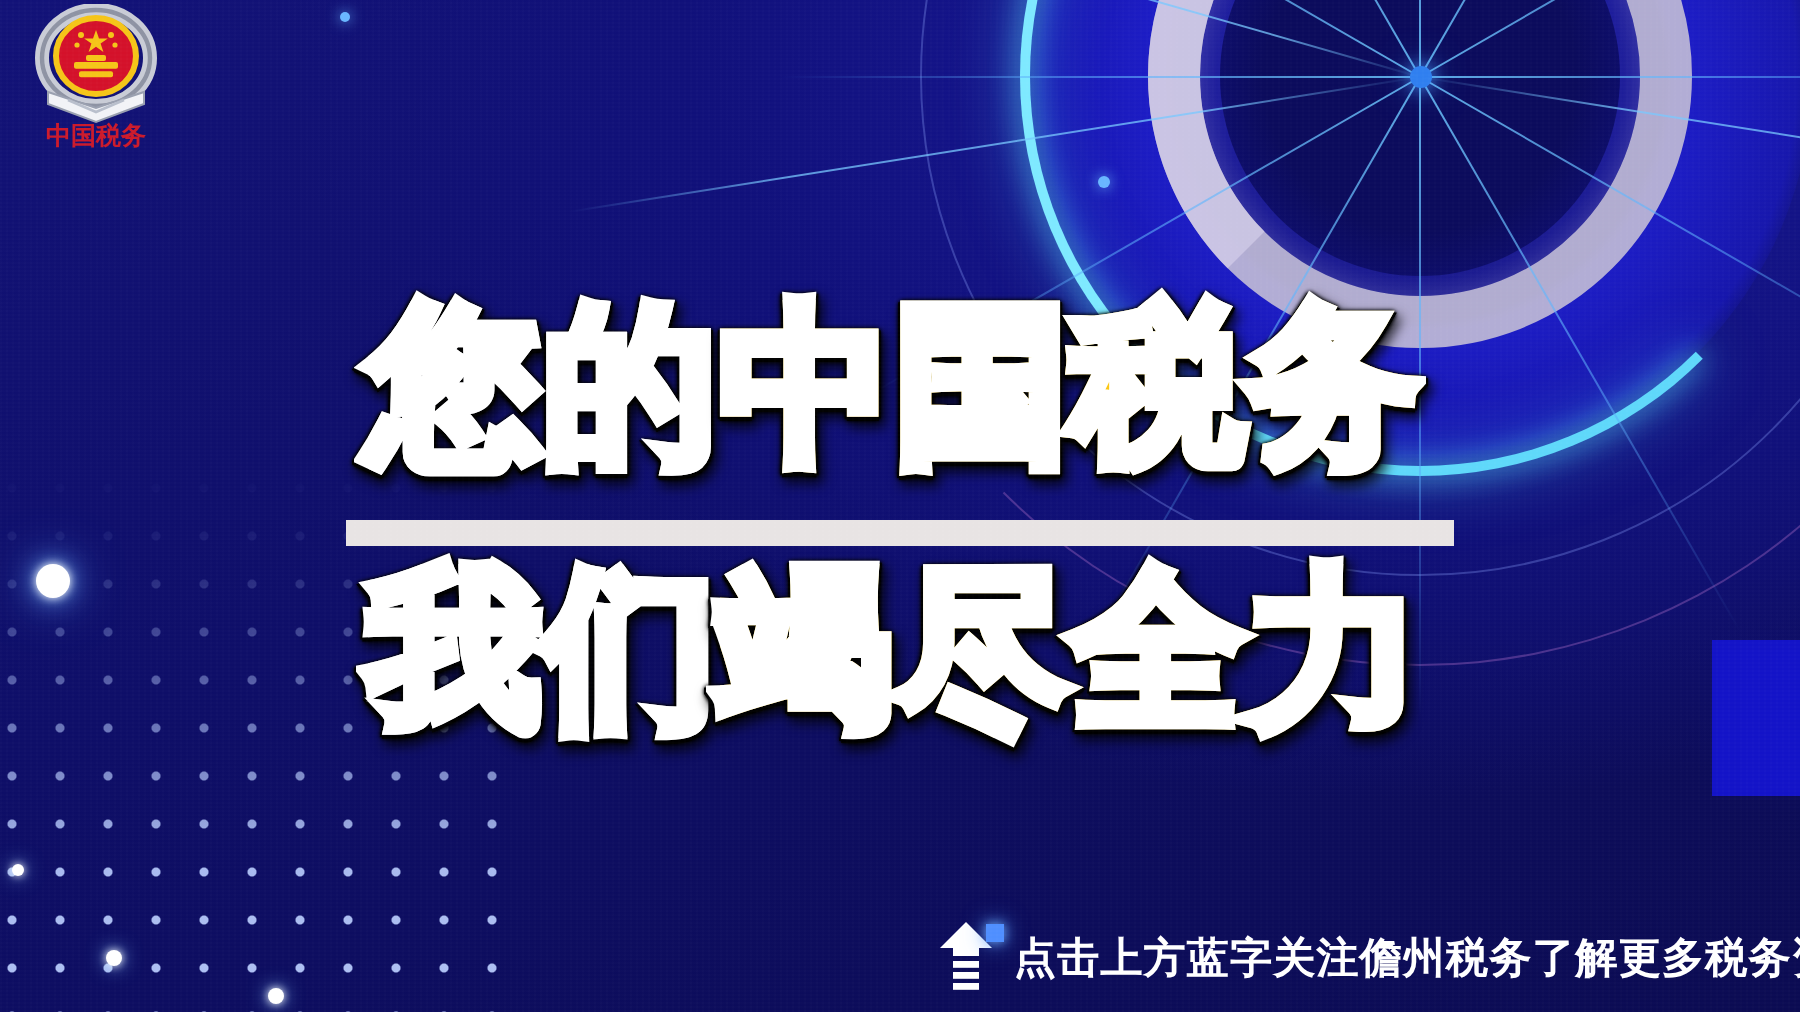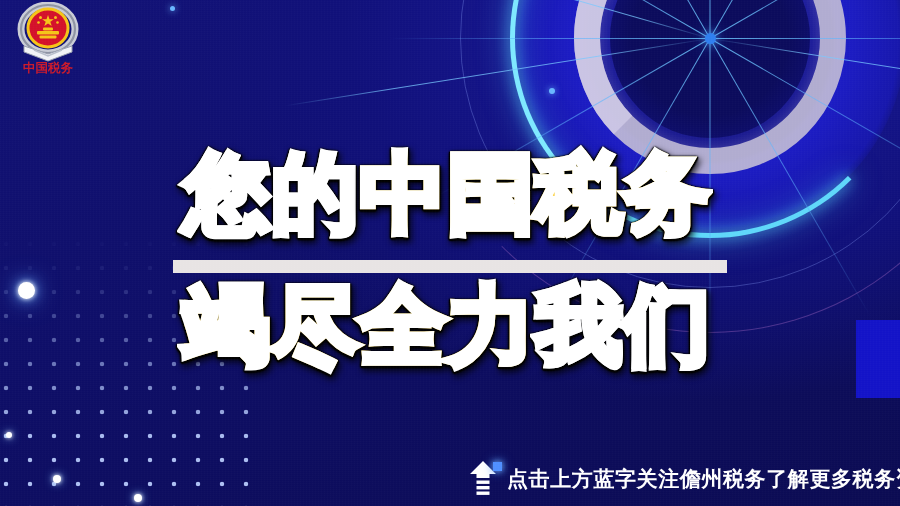--- a/index.html
+++ b/index.html
@@ -340,22 +340,22 @@
       </svg>
     </div>
   </div>
 
   <div class="headline">
     <div class="hl-line first">
       <span class="seg seg-silver">您的</span>
       <span class="seg seg-gold">中国税务</span>
     </div>
     <div class="hl-line second">
+      <span class="seg seg-silver">我们</span>
       <span class="seg seg-gold">竭尽全力</span>
-      <span class="seg seg-silver">我们</span>
     </div>
   </div>
   <div class="divider"></div>
 
   <div class="cta">
     <div class="cta-arrow">
       <svg width="30" height="38" viewBox="0 0 30 38" aria-hidden="true">
         <polygon points="15,1 28,14 21.5,14 21.5,18 8.5,18 8.5,14 2,14" fill="#ffffff"></polygon>
         <rect x="8.5" y="20.5" width="13" height="3.4" fill="#ffffff"></rect>
         <rect x="8.5" y="26" width="13" height="3.4" fill="#ffffff"></rect>

